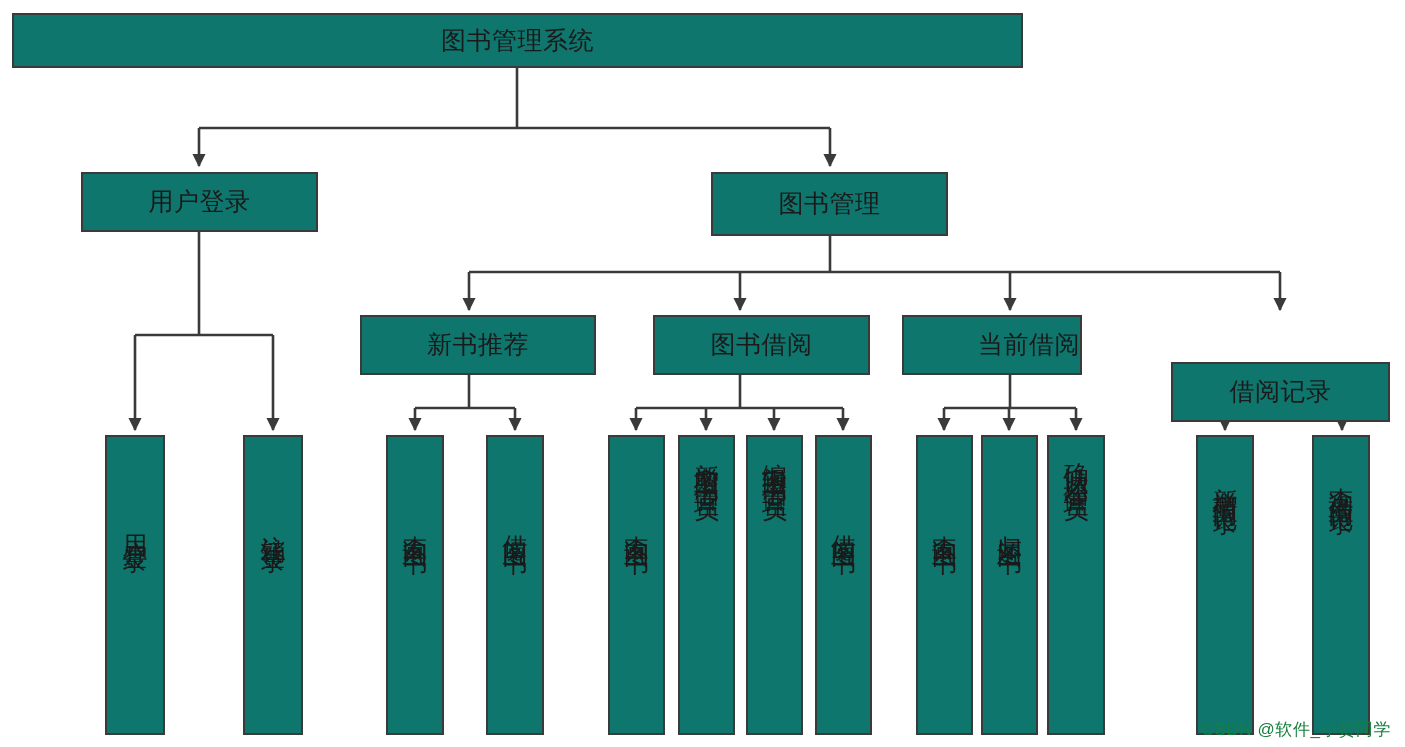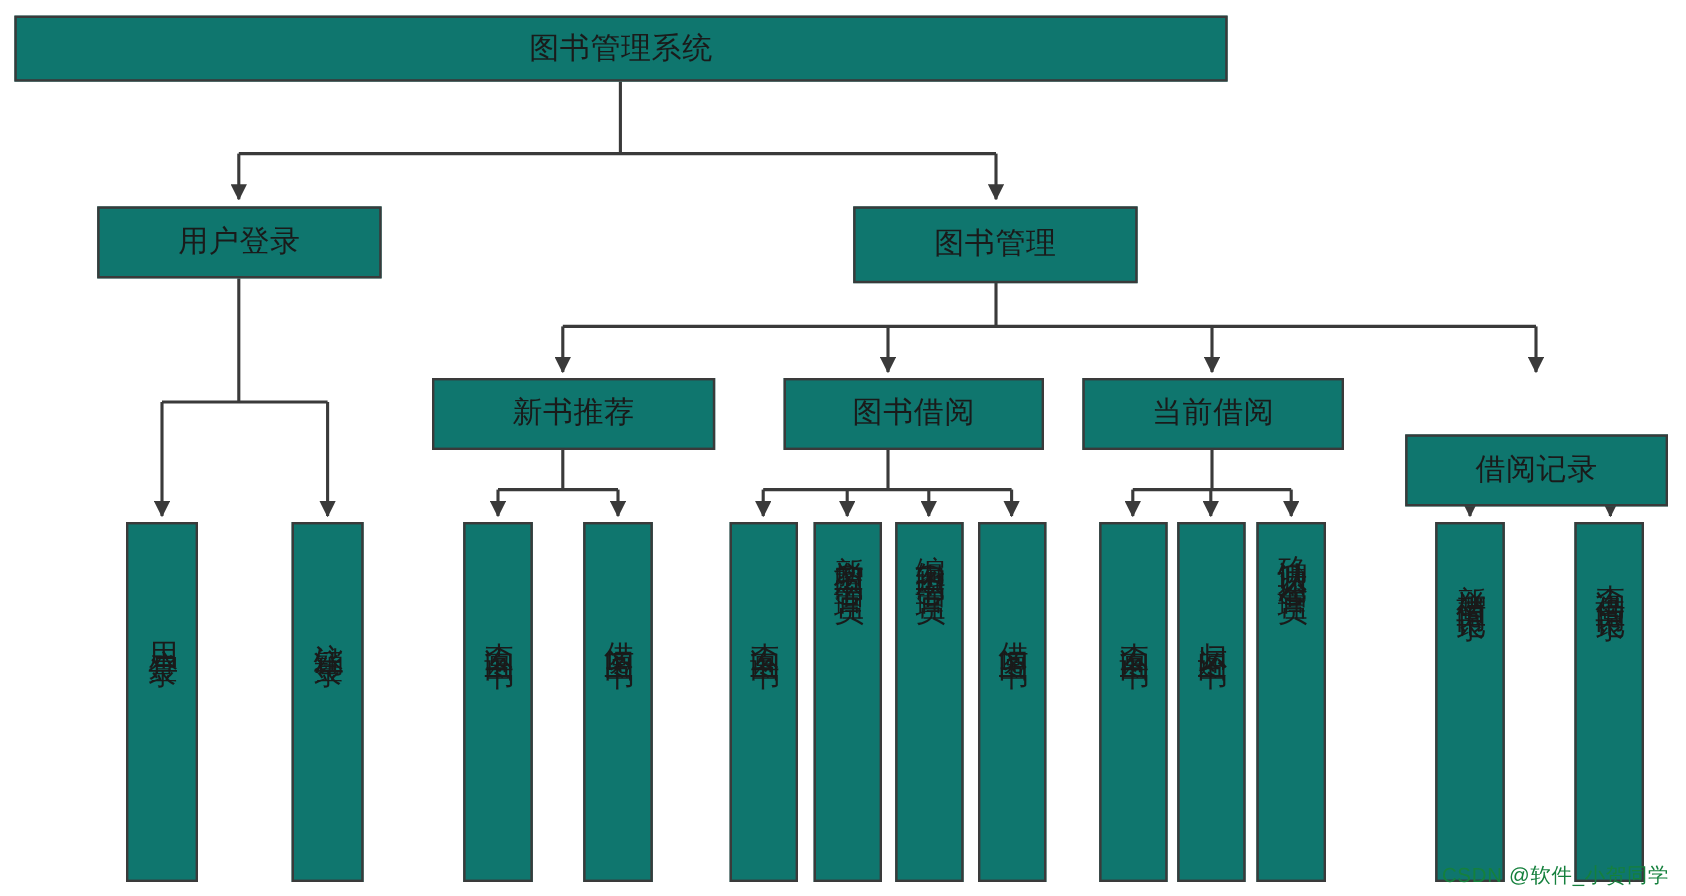--- a/index.html
+++ b/index.html
@@ -131,21 +131,21 @@
   <div class="node horiz" style="left:711px; top:172px; width:237px; height:64px;">
     <span class="label">图书管理</span>
   </div>
 
   <div class="node horiz" style="left:360px; top:315px; width:236px; height:60px;">
     <span class="label">新书推荐</span>
   </div>
   <div class="node horiz" style="left:632px; top:315px; width:217px; height:60px;margin-left:21px;">
     <span class="label">图书借阅</span>
   </div>
-  <div class="node horiz" style="left:902px; top:315px; width:218px; height:60px;">
+  <div class="node horiz" style="left:902px; top:315px; width:180px; height:60px;justify-content:flex-end;">
     <span class="label">当前借阅</span>
   </div>
   <div class="node horiz" style="left:1171px; top:315px; width:219px; height:60px;margin-top:47px;">
     <span class="label">借阅记录</span>
   </div>
 
   <div class="node vert" style="left:105px; top:435px; width:60px; height:300px; padding-top:78px;">
     <span class="label">用户登录</span>
   </div>
   <div class="node vert" style="left:243px; top:435px; width:60px; height:300px; padding-top:78px;">

